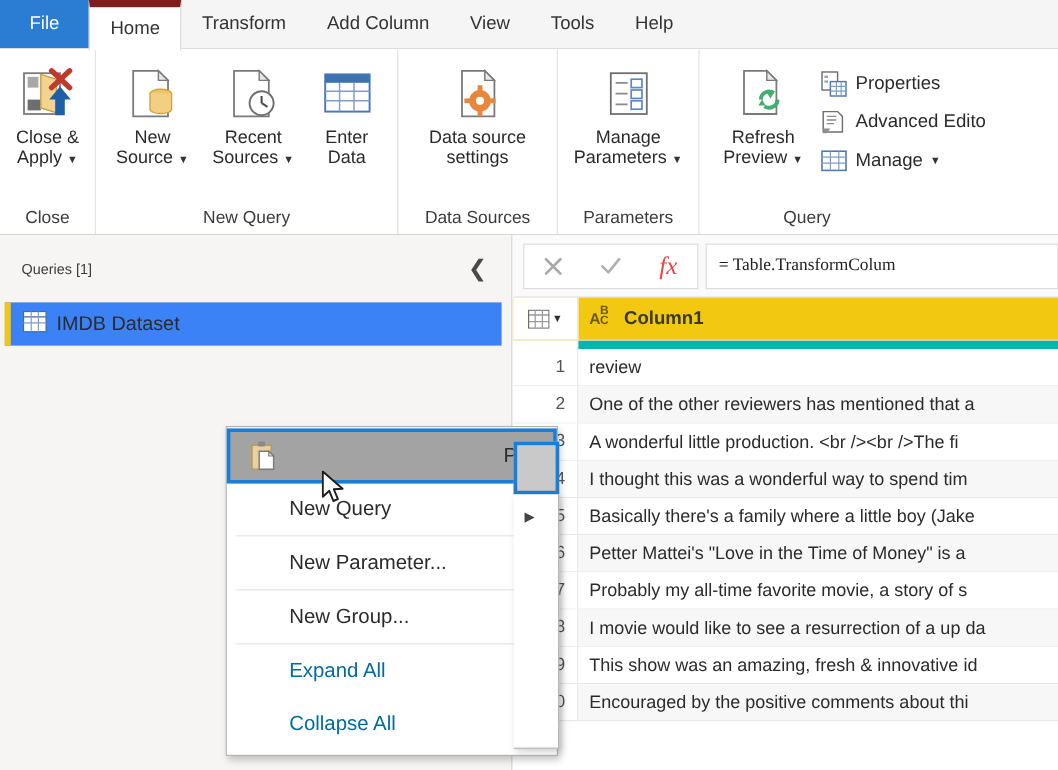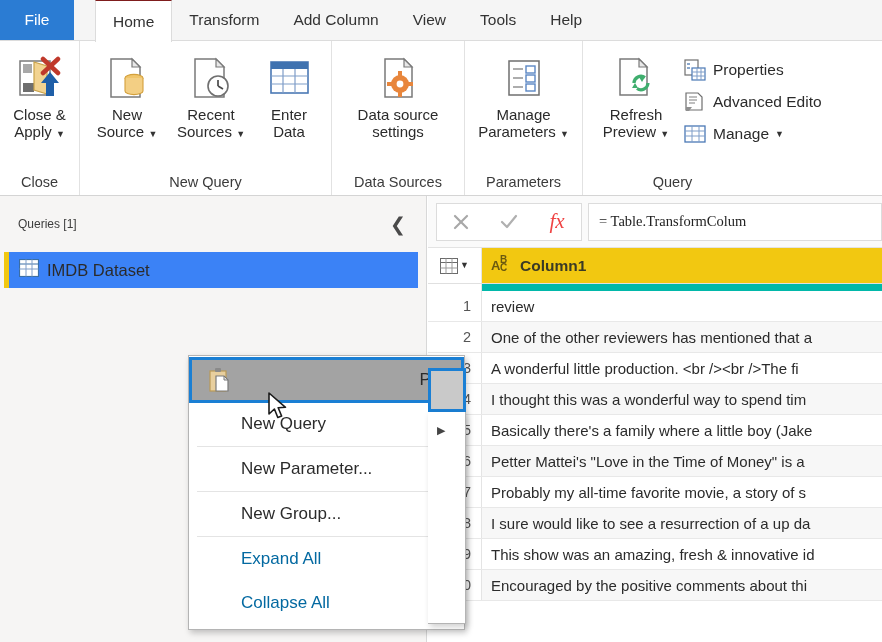--- a/index.html
+++ b/index.html
@@ -30,25 +30,24 @@
     white-space: nowrap;
   }
   .tab.file {
     background: #2b7cd3; color: #ffffff;
     min-width: 74px;
   }
   .tab.active {
     background: #ffffff;
     border-left: 1px solid #dcdcdc;
     border-right: 1px solid #dcdcdc;
-    border-top: 1px solid #7f1d1d;
+    border-top: 6px solid #7f1d1d;
     margin-top: 0;
     height: 42px;
     z-index: 3;
-    margin-left: 21px;
   }
 
   
   .ribbon {
     position: absolute; left: 0; top: 41px; width: 882px; height: 155px;
     background: #ffffff;
     border-bottom: 1px solid #d4d4d4;
     display: flex;
   }
   .rgroup {
@@ -580,21 +579,21 @@
       <div class="grow">
         <div class="num">6</div>
         <div class="cell">Petter Mattei's "Love in the Time of Money" is a</div>
       </div>
       <div class="grow">
         <div class="num">7</div>
         <div class="cell">Probably my all-time favorite movie, a story of s</div>
       </div>
       <div class="grow">
         <div class="num">8</div>
-        <div class="cell">I sure would like to see a resurrection of a up da</div>
+        <div class="cell">I movie would like to see a resurrection of a up da</div>
       </div>
       <div class="grow">
         <div class="num">9</div>
         <div class="cell">This show was an amazing, fresh &amp; innovative id</div>
       </div>
       <div class="grow">
         <div class="num">10</div>
         <div class="cell">Encouraged by the positive comments about thi</div>
       </div>
     </div>

